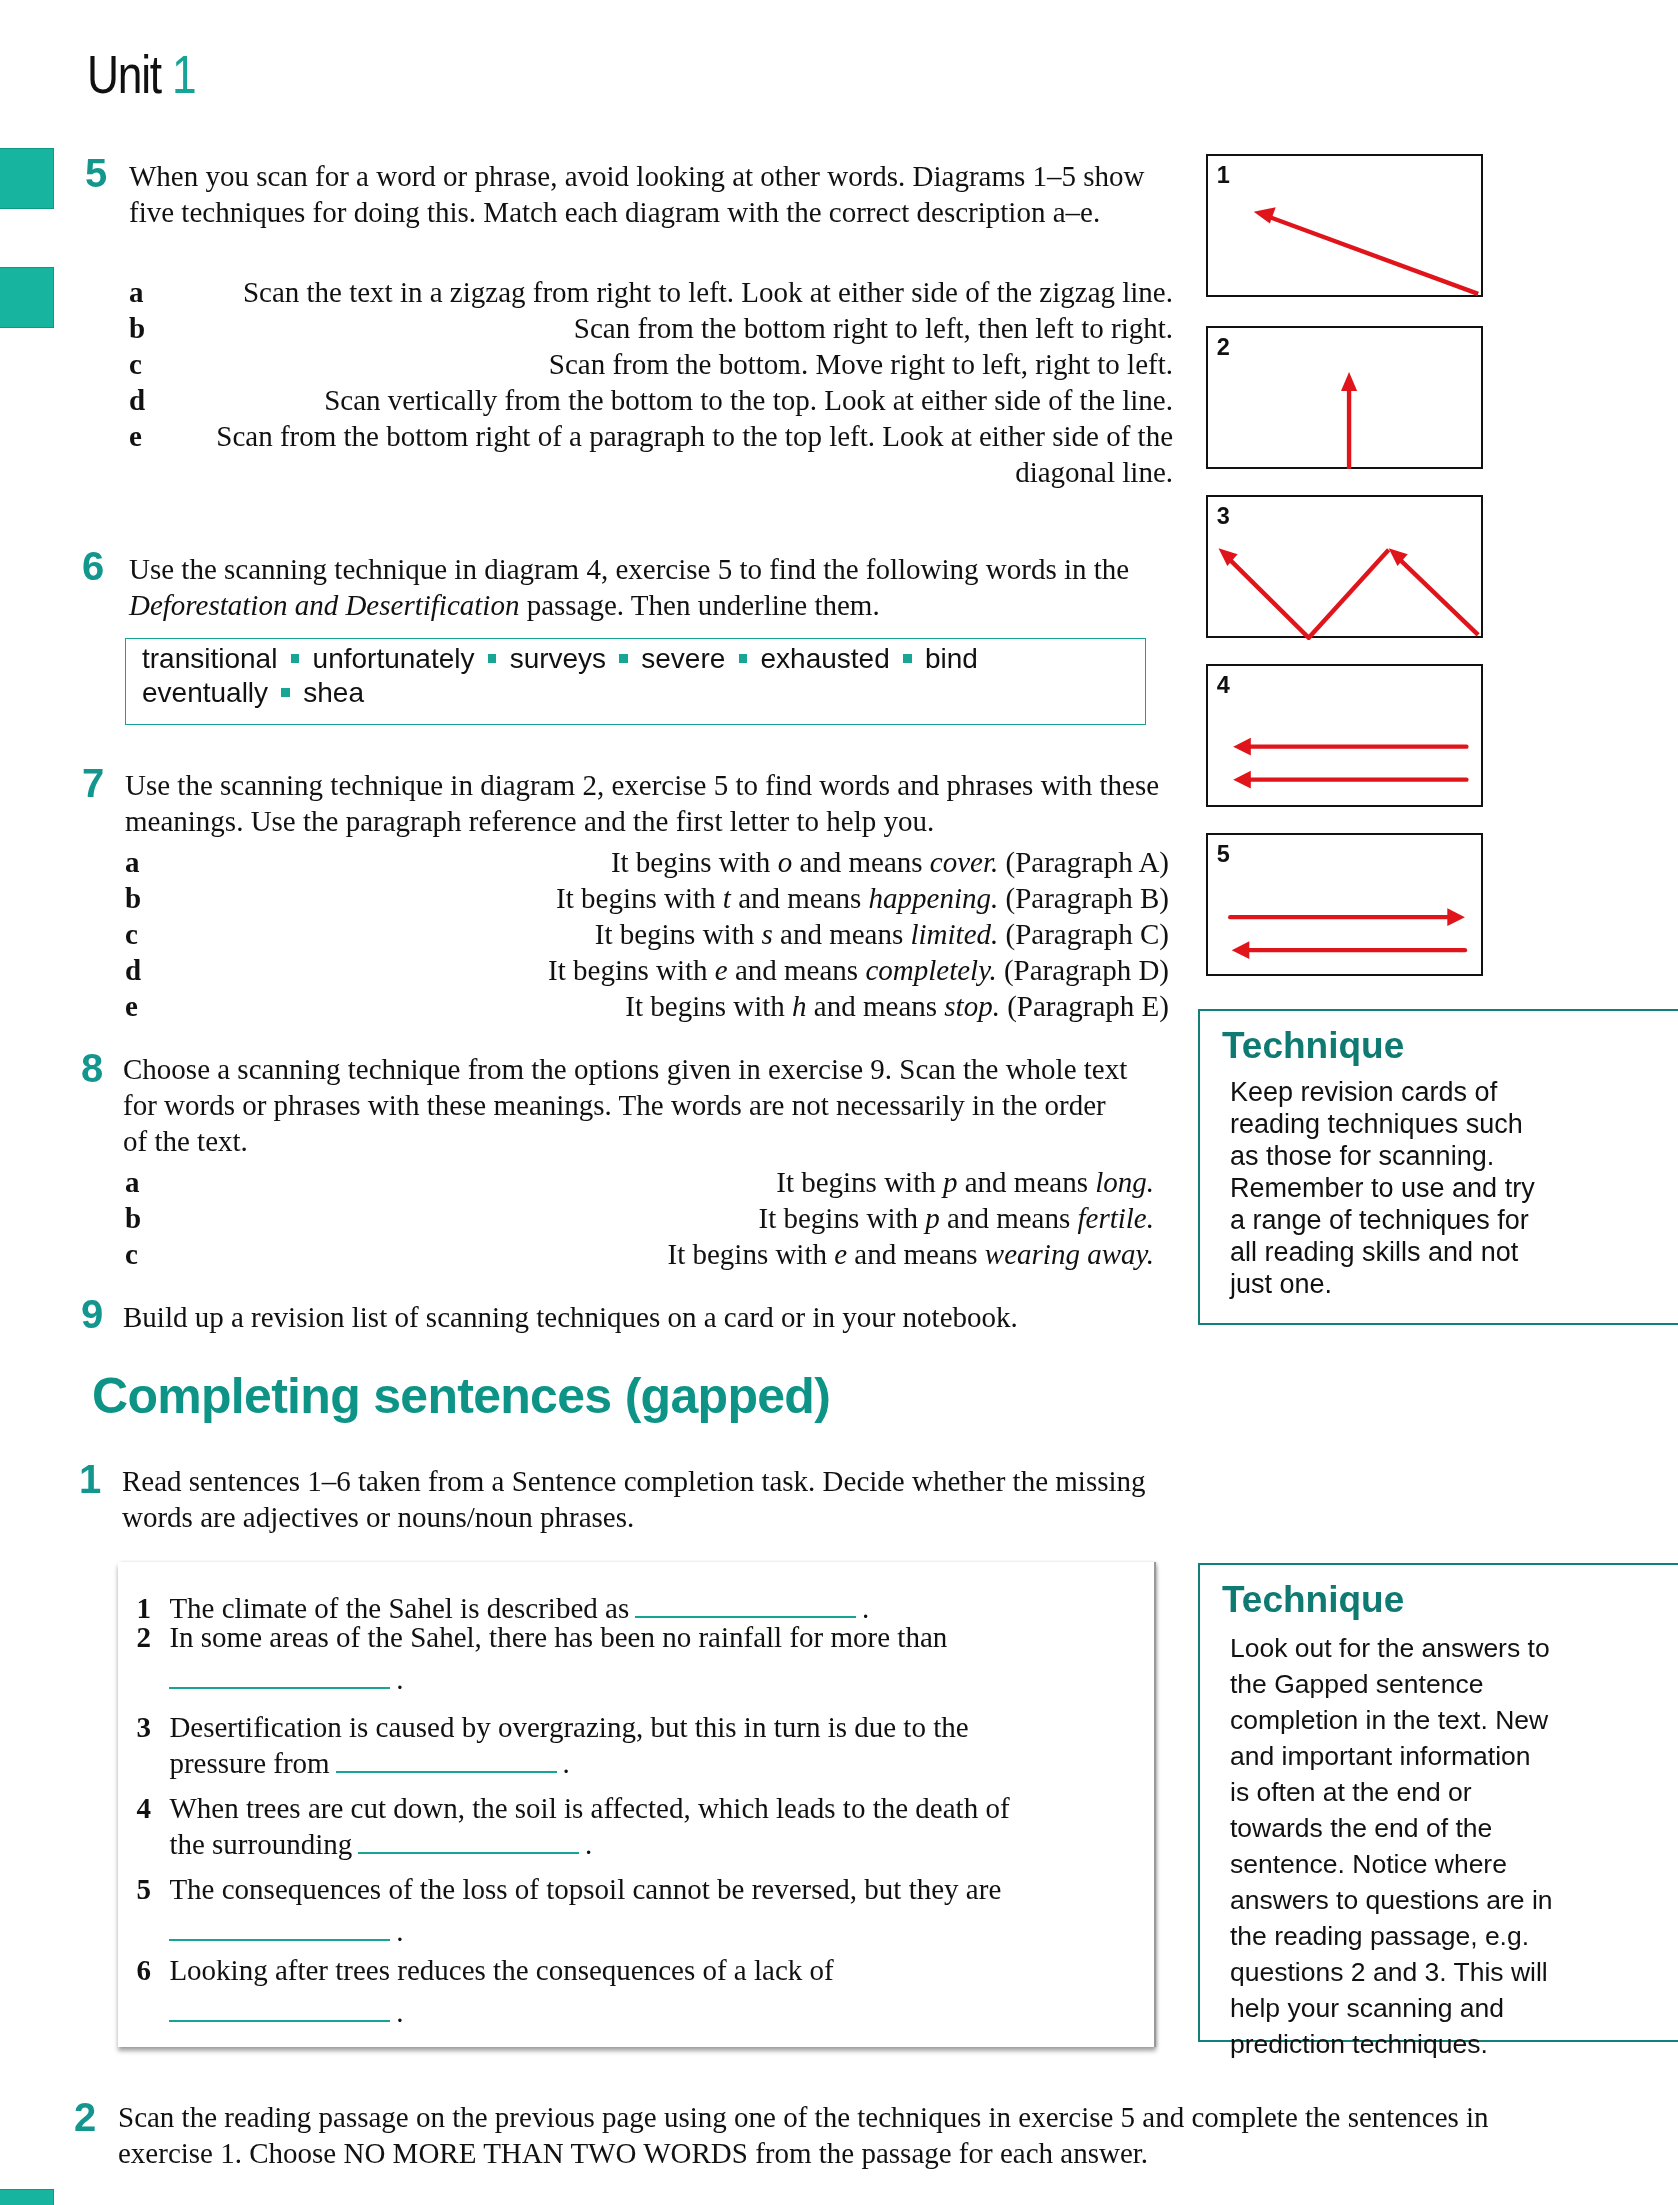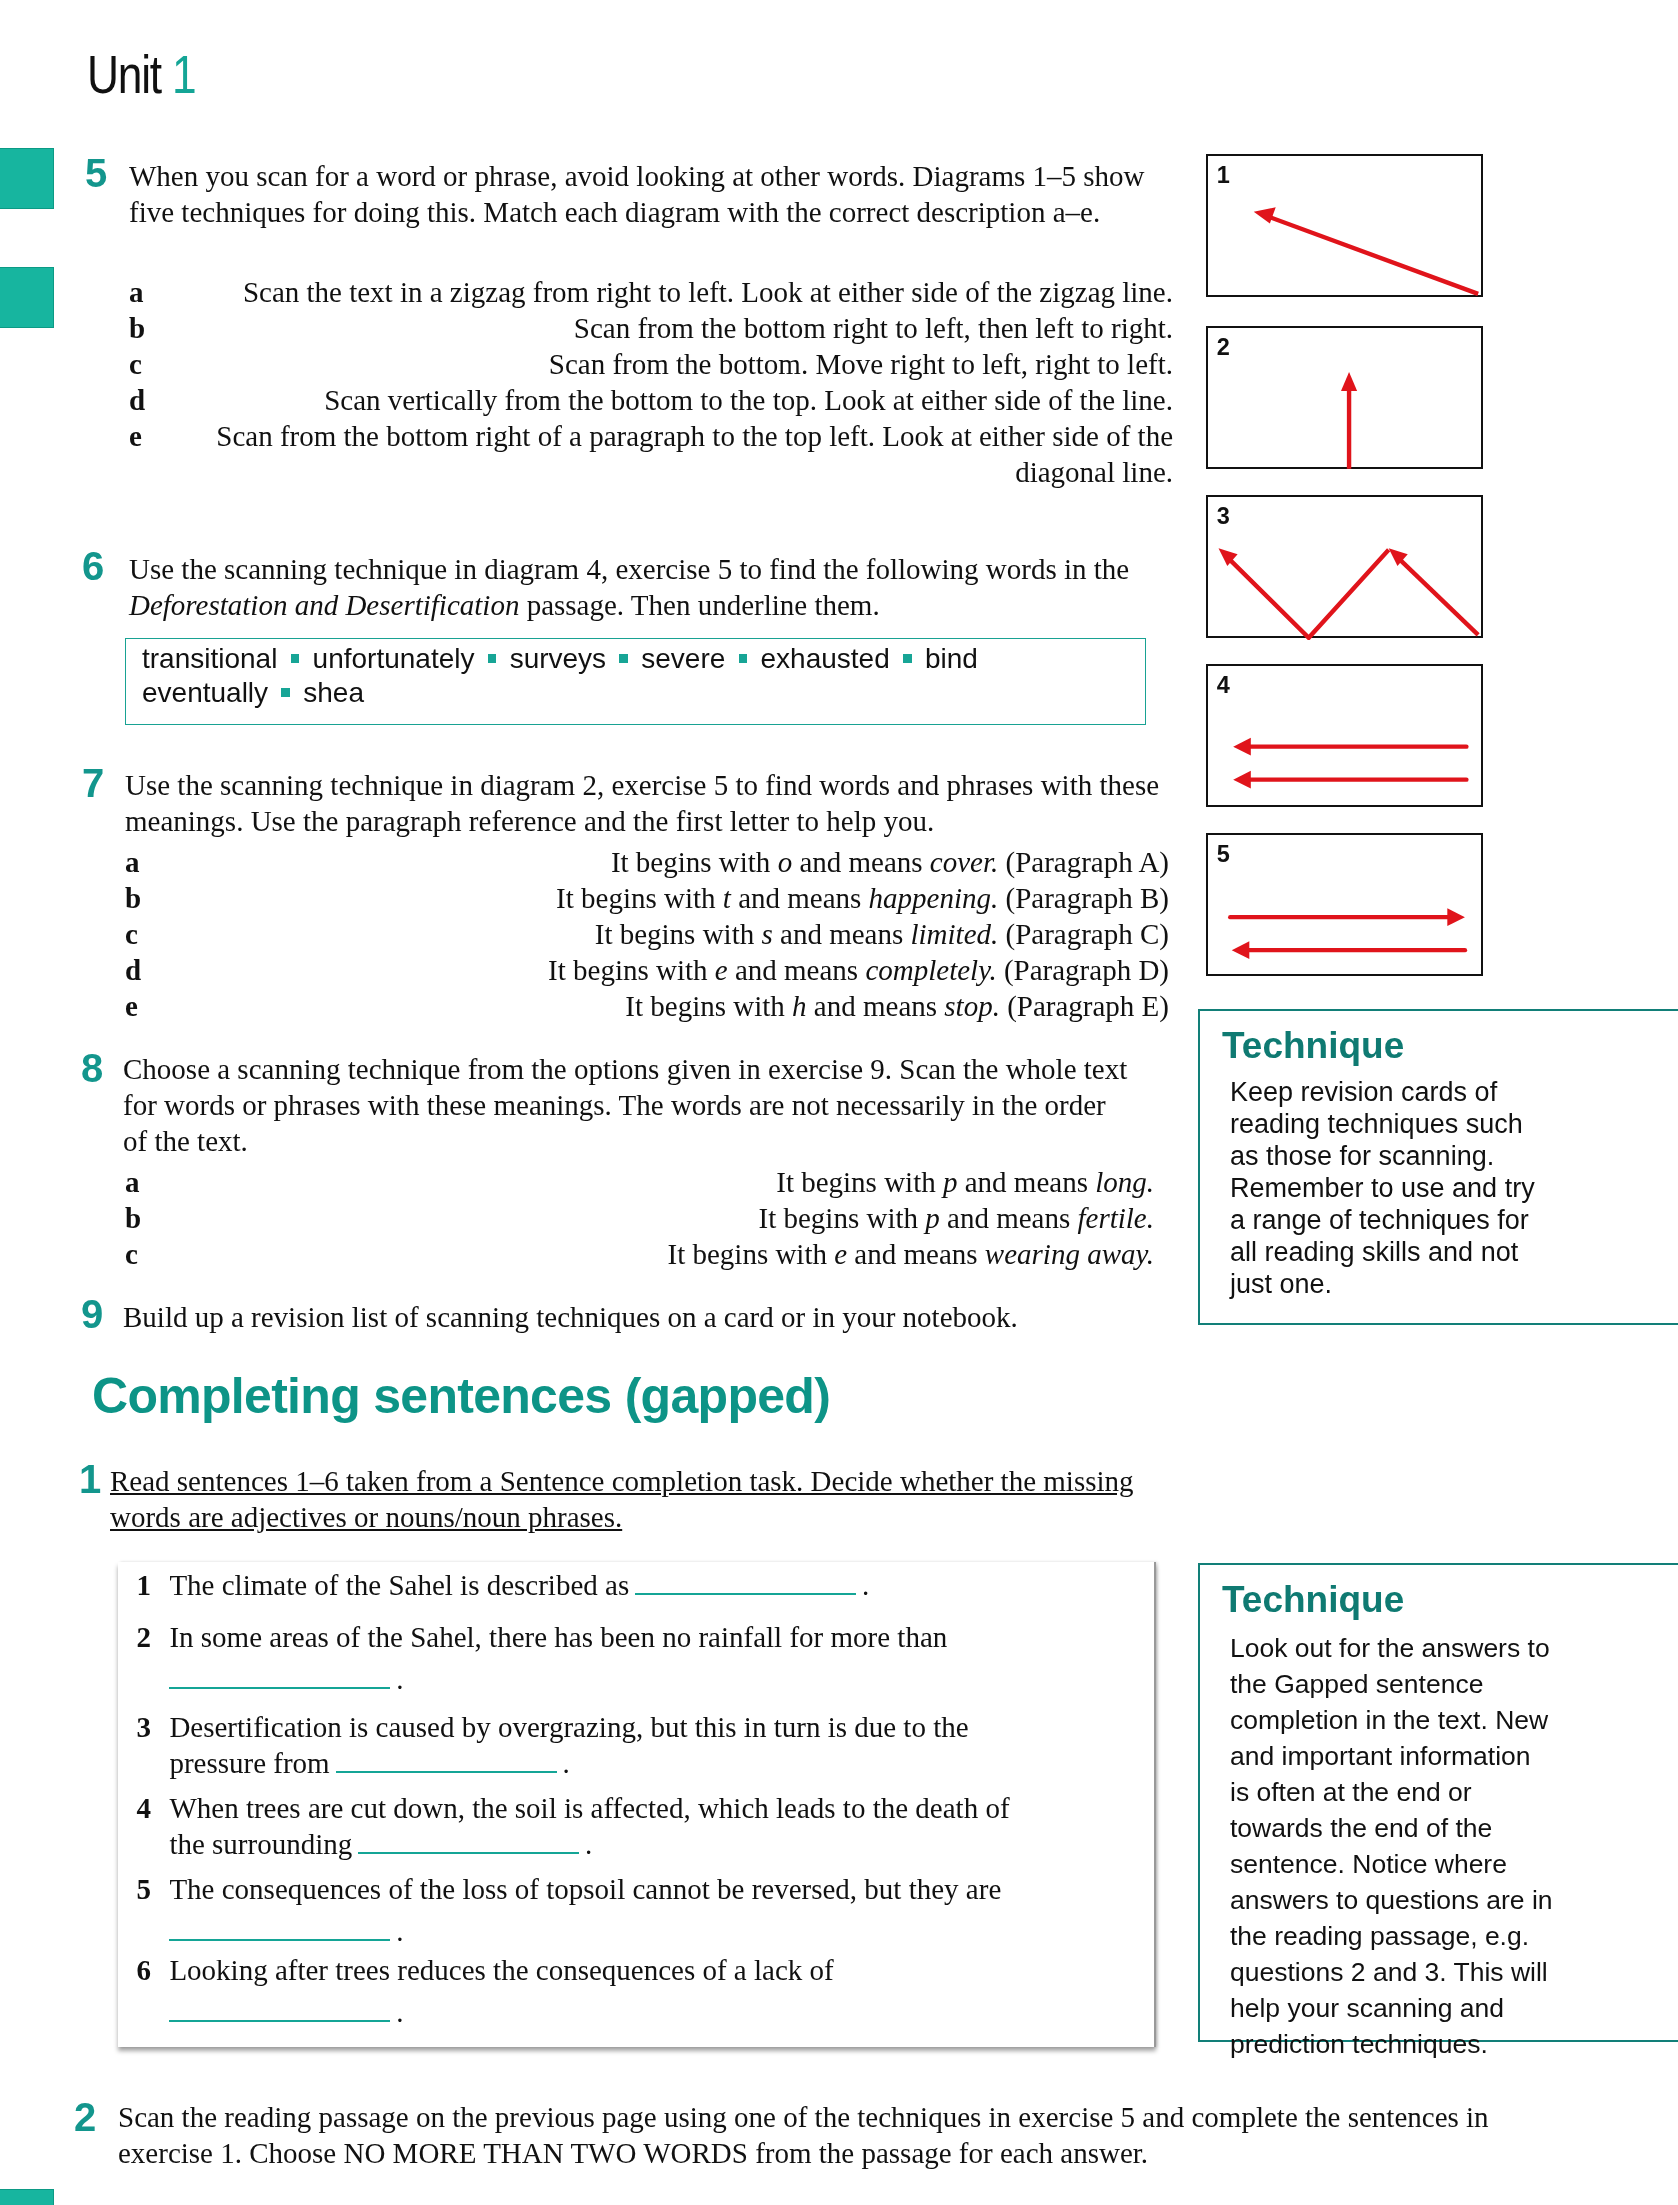--- a/index.html
+++ b/index.html
@@ -163,24 +163,24 @@
 <div class="para" style="left:123px;top:1299px;width:1073px;">Build up a revision list of scanning techniques on a card or in your notebook.</div>
 
 <div class="tech" style="top:1009px;height:316px;">
   <h3>Technique</h3>
   <p>Keep revision cards of reading techniques such as those for scanning. Remember to use and try a range of techniques for all reading skills and not just one.</p>
 </div>
 
 <div class="heading">Completing sentences (gapped)</div>
 
 <div class="exnum" style="left:79px;top:1459px;">1</div>
-<div class="para" style="left:110px;top:1463px;width:1044px;text-decoration:underline;">Read sentences 1–6 taken from a Sentence completion task. Decide whether the missing words are adjectives or nouns/noun phrases.</div>
+<div class="para" style="left:122px;top:1463px;width:1044px;">Read sentences 1–6 taken from a Sentence completion task. Decide whether the missing words are adjectives or nouns/noun phrases.</div>
 
 <div class="gapbox">
-  <div class="sent" style="top:5px;"><span class="n">1</span><span>The climate of the Sahel is described as</span><span class="blank"></span>.</div>
+  <div class="sent" style="top:28px;"><span class="n">1</span><span>The climate of the Sahel is described as</span><span class="blank"></span>.</div>
   <div class="sent" style="top:57px;"><span class="n">2</span><span>In some areas of the Sahel, there has been no rainfall for more than</span><div class="cont" style="margin-top:5.9px;"><span class="blank" style="margin-left:0;"></span>.</div></div>
   <div class="sent" style="top:147px;"><span class="n">3</span><span>Desertification is caused by overgrazing, but this in turn is due to the</span><div class="cont"><span>pressure from</span><span class="blank"></span>.</div></div>
   <div class="sent" style="top:228px;"><span class="n">4</span><span>When trees are cut down, the soil is affected, which leads to the death of</span><div class="cont"><span>the surrounding</span><span class="blank"></span>.</div></div>
   <div class="sent" style="top:309px;"><span class="n">5</span><span>The consequences of the loss of topsoil cannot be reversed, but they are</span><div class="cont" style="margin-top:5.9px;"><span class="blank" style="margin-left:0;"></span>.</div></div>
   <div class="sent" style="top:390px;"><span class="n">6</span><span>Looking after trees reduces the consequences of a lack of</span><div class="cont" style="margin-top:5.9px;"><span class="blank" style="margin-left:0;"></span>.</div></div>
 </div>
 
 <div class="tech" style="top:1563px;height:479px;">
   <h3>Technique</h3>
   <p style="font-size:26.5px;line-height:36px;">Look out for the answers to the Gapped sentence completion in the text. New and important information is often at the end or towards the end of the sentence. Notice where answers to questions are in the reading passage, e.g. questions 2 and 3. This will help your scanning and prediction techniques.</p>

